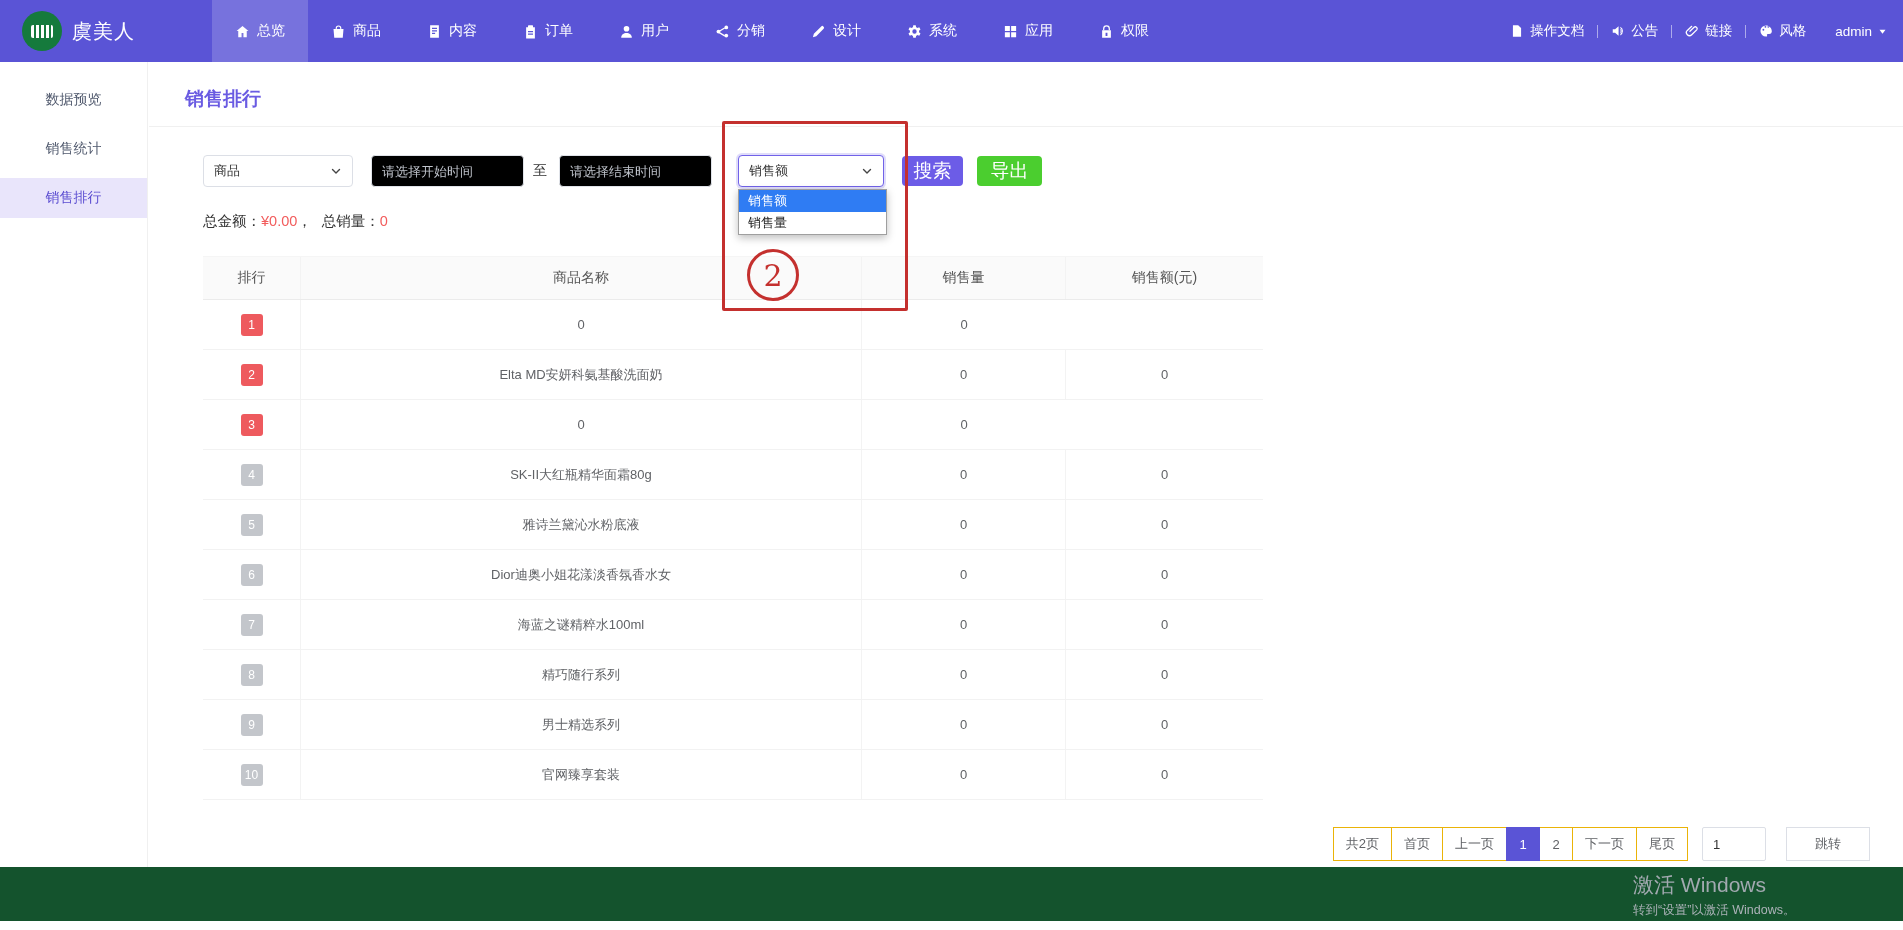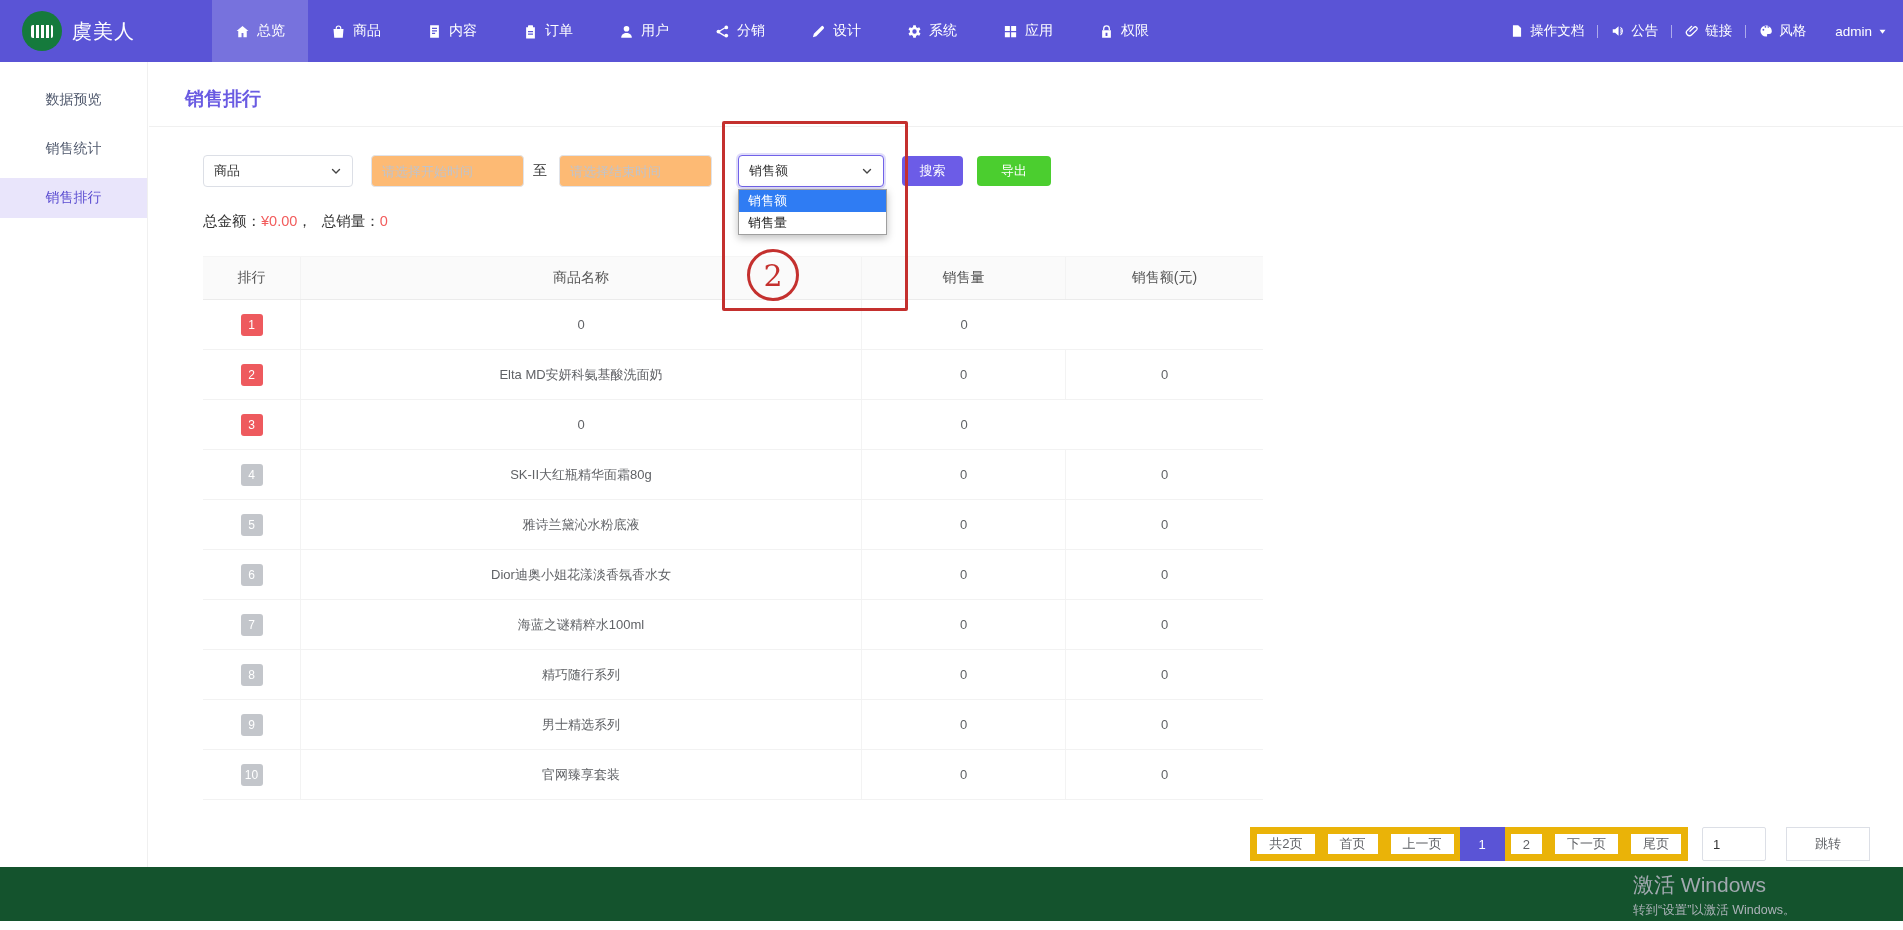--- a/index.html
+++ b/index.html
@@ -38,30 +38,30 @@
   
   .main{position:absolute;left:149px;top:62px;width:1754px;height:805px;background:#fff;}
   .page-title{position:absolute;left:36px;top:24px;margin:0;font-size:19px;font-weight:bold;color:#6a5be2;}
   .title-divider{position:absolute;left:0;top:64px;width:1754px;height:1px;background:#f0f0f0;}
 
   .sel{position:absolute;height:32px;border:1px solid #dcdfe6;border-radius:4px;background:#fff;
     display:flex;align-items:center;padding:0 10px;font-size:13px;color:#333;cursor:pointer;}
   .sel .chev{margin-left:auto;width:12px;height:12px;color:#444;}
   .sel-cat{left:54px;top:93px;width:150px;}
   .sel-metric{left:589px;top:93px;width:146px;border-color:#7162e8;box-shadow:0 0 0 2px rgba(113,98,232,.22);}
-  .date-input{position:absolute;height:32px;border:1px solid #e0e3e9;border-radius:4px;background:#fdba74;
+  .date-input{position:absolute;height:32px;border:1px solid #e0e3e9;border-radius:4px;background:#000000;
     padding:0 10px;font-size:13px;color:#606266;font-family:inherit;outline:none;}
   .date-input::placeholder{color:#bfc3cb;}
   .inp-start{left:222px;top:93px;width:153px;}
   .inp-end{left:410px;top:93px;width:153px;}
   .to-label{position:absolute;left:384px;top:100px;font-size:14px;color:#333;}
-  .btn{position:absolute;height:30px;border:none;border-radius:4px;color:#fff;font-size:13px;
+  .btn{position:absolute;height:30px;border:none;border-radius:4px;color:#fff;font-size:19px;
     font-family:inherit;cursor:pointer;}
   .btn-search{left:753px;top:94px;width:61px;background:#6c5ce7;}
-  .btn-export{left:828px;top:94px;width:74px;background:#4bce2f;}
+  .btn-export{left:828px;top:94px;width:65px;background:#4bce2f;}
 
   .dropdown{position:absolute;left:589px;top:127px;width:149px;background:#fff;border:1px solid #9f9f9f;
     box-shadow:0 3px 8px rgba(0,0,0,.25);z-index:30;}
   .option{height:22px;line-height:22px;padding:0 9px;font-size:13px;color:#222;cursor:pointer;}
   .option.selected{background:#2f7cf3;color:#fff;}
 
   .summary{position:absolute;left:54px;top:150px;font-size:14.5px;color:#333;}
   .summary .red{color:#f25c5c;}
   .summary .gap{display:inline-block;width:10px;}
 
@@ -75,21 +75,21 @@
     padding:0 8px;text-align:right;}
   .cell:last-child{border-right:none;}
   .badge{width:22px;height:22px;border-radius:3px;color:#fff;font-size:12px;
     display:flex;align-items:center;justify-content:center;}
   .badge.red{background:#ee5a5e;}
   .badge.gray{background:#c3c6cb;}
 
   
   .pagination{position:absolute;right:33px;top:765px;display:flex;align-items:center;
     font-size:13px;color:#606266;}
-  .p-box{height:34px;min-width:34px;padding:0 12px;border:7px solid #eab308;background:#fff;
+  .p-box{height:34px;min-width:34px;padding:0 12px;border:1px solid #eab308;background:#fff;
     display:flex;align-items:center;justify-content:center;margin-left:-1px;cursor:pointer;}
   .p-box.first{margin-left:0;cursor:default;}
   .p-box.active{background:#5a54d6;border-color:#5a54d6;color:#fff;position:relative;z-index:1;}
   .p-input{width:64px;height:34px;margin-left:14px;border:1px solid #dcdfe6;border-radius:2px;
     padding:0 10px;font-size:13px;color:#333;font-family:inherit;outline:none;}
   .p-jump{margin-left:20px;height:34px;padding:0 28px;border:1px solid #dcdfe6;background:#fff;
     display:flex;align-items:center;justify-content:center;cursor:pointer;}
 
   
   .band{position:absolute;left:0;top:867px;width:1903px;height:54px;background:#14532d;}

